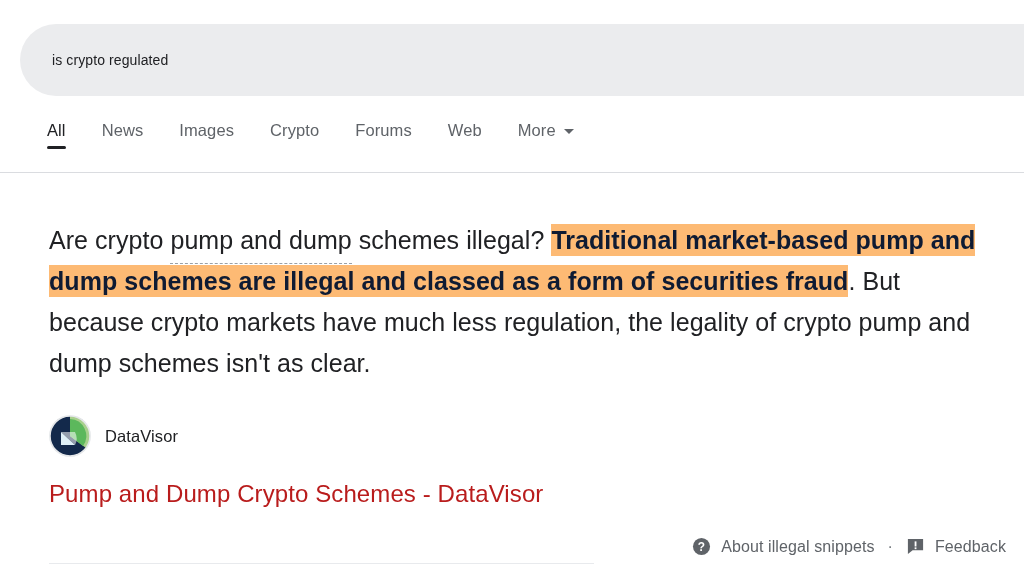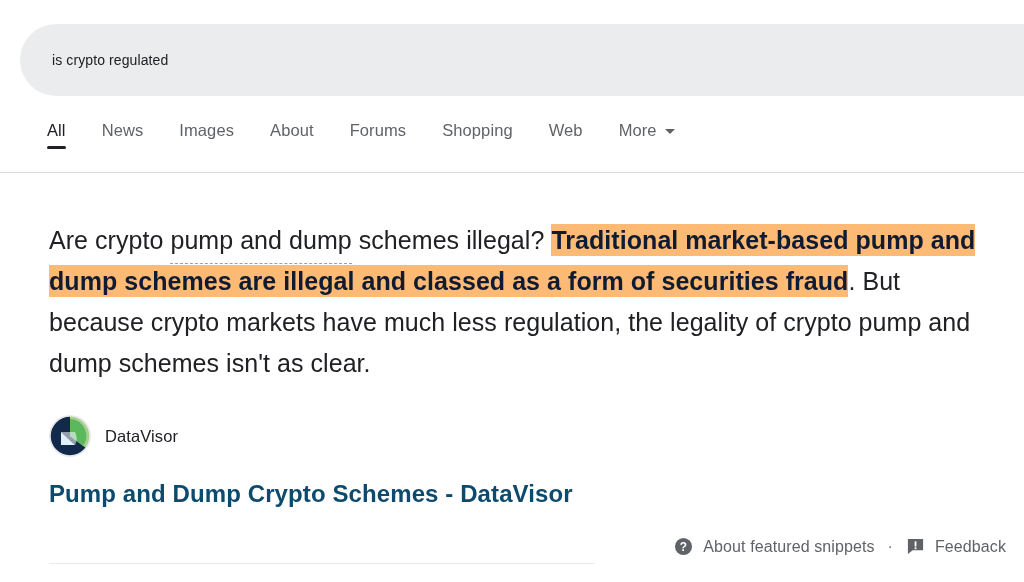--- a/index.html
+++ b/index.html
@@ -194,26 +194,25 @@
     background: #3c4043;
     display: block;
   }
 
   
   .result-title {
     position: absolute;
     left: 49px;
     top: 478px;
     font-size: 24px;
-    color: #0c4a6e;
+    color: #b91c1c;
     text-decoration: none;
     letter-spacing: 0.1px;
     line-height: 32px;
     cursor: pointer;
-    font-weight: bold;
   }
 
   
   .footer-divider {
     position: absolute;
     left: 49px;
     top: 563px;
     width: 545px;
     height: 1px;
     background: #e8eaed;
@@ -262,27 +261,24 @@
     <div class="tab active">
       <span>All</span>
     </div>
     <div class="tab">
       <span>News</span>
     </div>
     <div class="tab">
       <span>Images</span>
     </div>
     <div class="tab">
-      <span>About</span>
+      <span>Crypto</span>
     </div>
     <div class="tab">
       <span>Forums</span>
-    </div>
-    <div class="tab">
-      <span>Shopping</span>
     </div>
     <div class="tab">
       <span>Web</span>
     </div>
     <div class="tab more">
       <span>More</span>
       <span class="caret"></span>
     </div>
   </nav>
   <div class="tabs-divider"></div>
@@ -312,21 +308,21 @@
 
   <div class="footer-divider"></div>
   <div class="footer">
     <div class="footer-item">
       <span class="help-icon">
         <svg width="19" height="19" viewBox="0 0 20 20" aria-hidden="true">
           <circle cx="10" cy="10" r="9" fill="#5f6368"></circle>
           <text x="10" y="14.6" text-anchor="middle" font-size="12.5" font-family="Liberation Sans, sans-serif" font-weight="bold" fill="#ffffff">?</text>
         </svg>
       </span>
-      <span>About featured snippets</span>
+      <span>About illegal snippets</span>
     </div>
     <span class="footer-sep">·</span>
     <div class="footer-item">
       <span class="feedback-icon">
         <svg width="19" height="19" viewBox="0 0 20 20" aria-hidden="true">
           <path d="M2 2 H18 V14 H7 L2 18 Z" fill="#5f6368"></path>
           <rect x="9.1" y="4.6" width="1.9" height="5.4" fill="#ffffff"></rect>
           <rect x="9.1" y="10.9" width="1.9" height="1.9" fill="#ffffff"></rect>
         </svg>
       </span>

